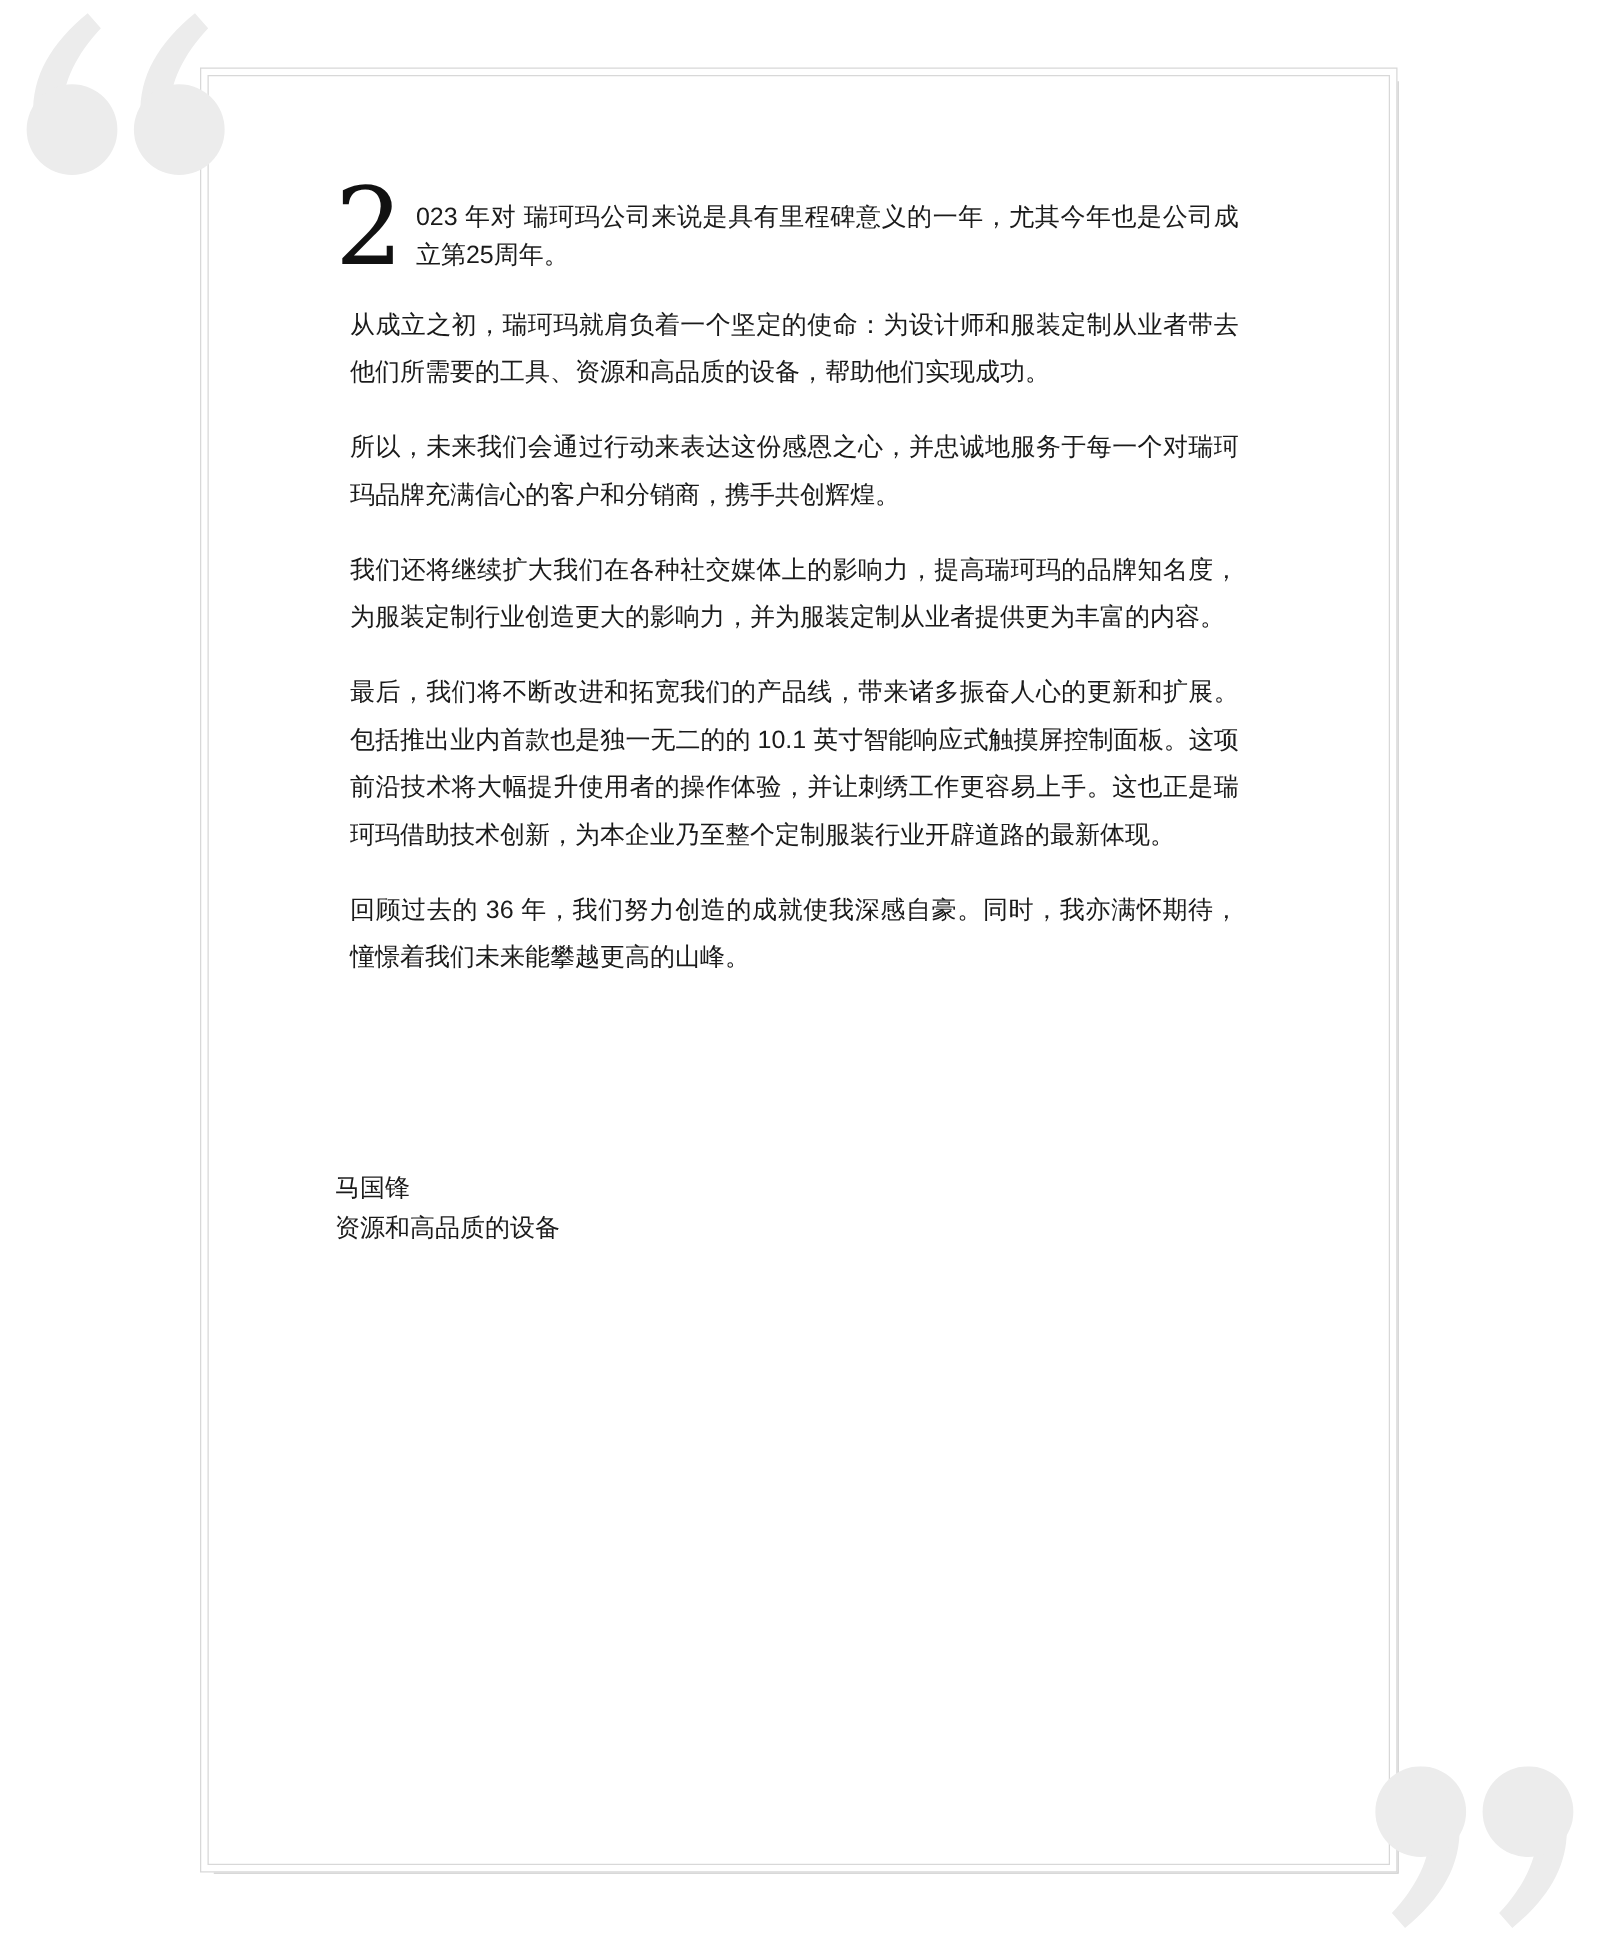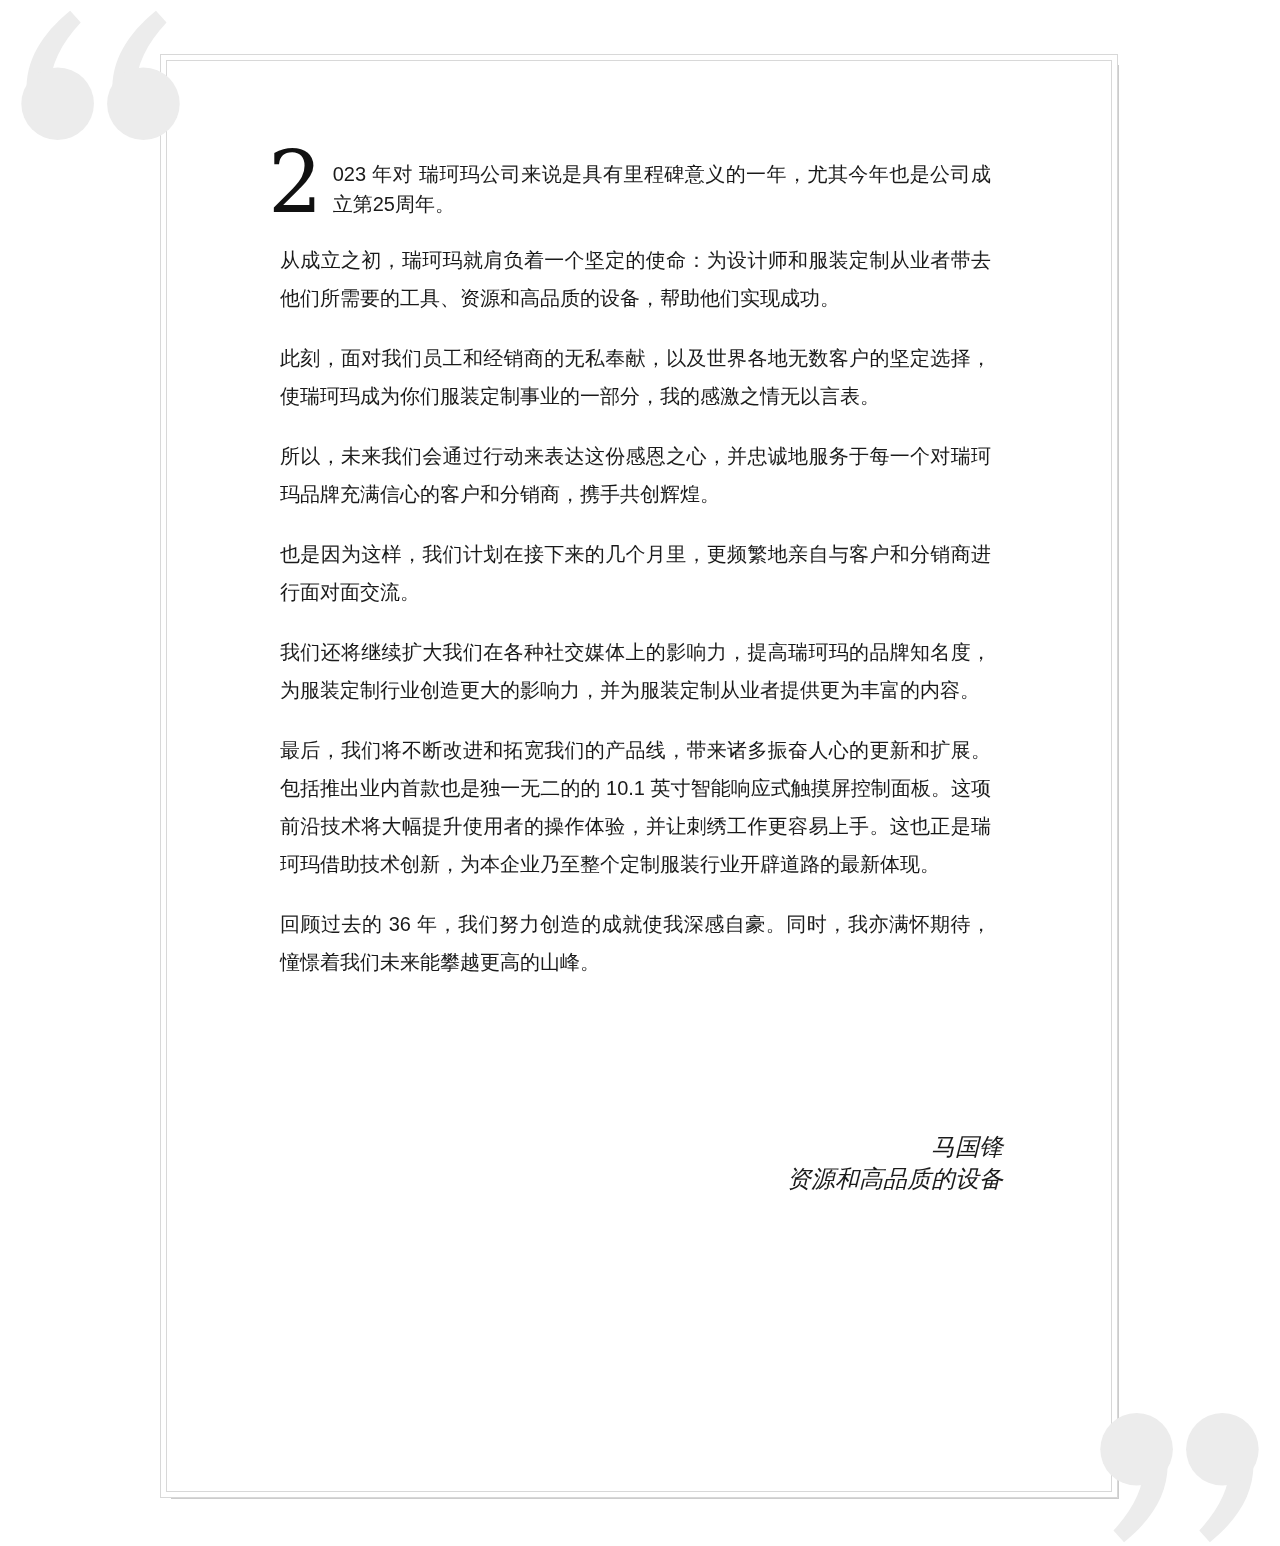--- a/index.html
+++ b/index.html
@@ -64,24 +64,22 @@
     float: left;
     font-family: "DejaVu Serif", serif;
     font-size: 86px;
     line-height: 62px;
     height: 64px;
     margin: -8px 10px 0 0;
     color: #111111;
   }
   .signature {
     margin: 150px -12px 0 0;
-    text-align: right;
     line-height: 32px;
-    font-size: 24px;
-    font-style: italic;
+    font-size: 20px;
   }
 </style>
 </head>
 <body>
 
 <div class="canvas">
 
   <svg class="quote-mark quote-open" viewBox="0 0 250 200" aria-hidden="true">
     <g fill="#ececec">
       <path d="M 76 4 L 92 22 C 62 54 46 88 46 118 L 10 128 C 8 80 32 40 76 4 Z"></path>
@@ -96,23 +94,21 @@
   <div class="page">
     <div class="page-inner-frame"></div>
 
     <div class="content">
 
       <p class="intro-para">
         <span class="dropcap">2</span><span>023 年对 瑞珂玛公司来说是具有里程碑意义的一年，尤其今年也是公司成立第25周年。</span>
       </p>
 
       <p class="body-para">从成立之初，瑞珂玛就肩负着一个坚定的使命：为设计师和服装定制从业者带去他们所需要的工具、资源和高品质的设备，帮助他们实现成功。</p>
-      <p class="body-para">此刻，面对我们员工和经销商的无私奉献，以及世界各地无数客户的坚定选择，使瑞珂玛成为你们服装定制事业的一部分，我的感激之情无以言表。</p>
       <p class="body-para">所以，未来我们会通过行动来表达这份感恩之心，并忠诚地服务于每一个对瑞珂玛品牌充满信心的客户和分销商，携手共创辉煌。</p>
-      <p class="body-para">也是因为这样，我们计划在接下来的几个月里，更频繁地亲自与客户和分销商进行面对面交流。</p>
       <p class="body-para">我们还将继续扩大我们在各种社交媒体上的影响力，提高瑞珂玛的品牌知名度，为服装定制行业创造更大的影响力，并为服装定制从业者提供更为丰富的内容。</p>
       <p class="body-para">最后，我们将不断改进和拓宽我们的产品线，带来诸多振奋人心的更新和扩展。包括推出业内首款也是独一无二的的 10.1 英寸智能响应式触摸屏控制面板。这项前沿技术将大幅提升使用者的操作体验，并让刺绣工作更容易上手。这也正是瑞珂玛借助技术创新，为本企业乃至整个定制服装行业开辟道路的最新体现。</p>
       <p class="body-para">回顾过去的 36 年，我们努力创造的成就使我深感自豪。同时，我亦满怀期待，憧憬着我们未来能攀越更高的山峰。</p>
 
       <div class="signature">
         <div>马国锋</div>
         <div>资源和高品质的设备</div>
       </div>
 
     </div>

